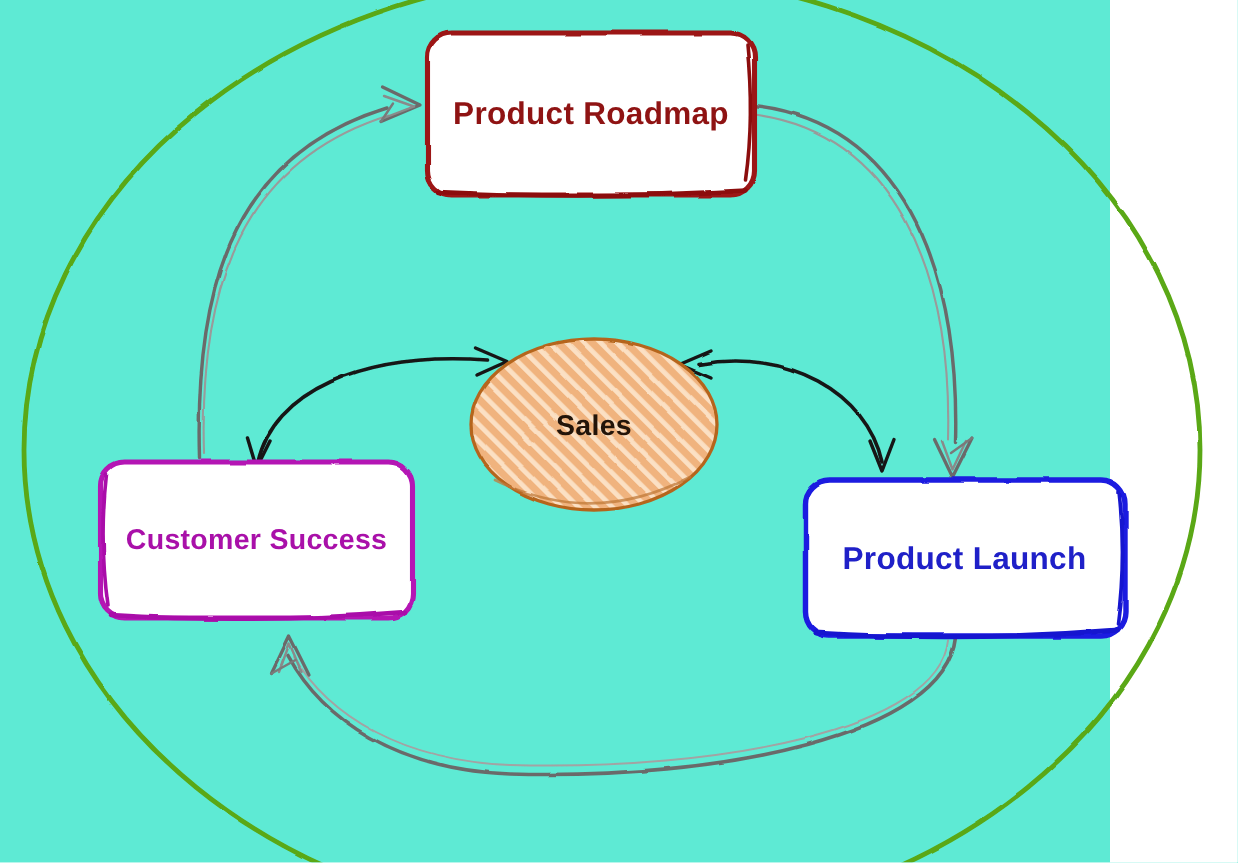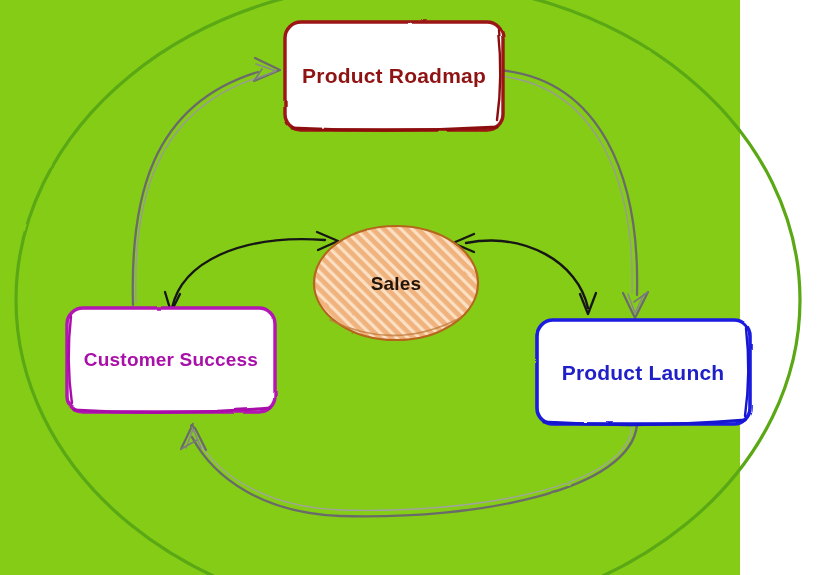--- a/index.html
+++ b/index.html
@@ -10,21 +10,21 @@
   body {
     width: 825px;
     height: 575px;
     overflow: hidden;
     font-family: "Liberation Sans", sans-serif;
   }
   #canvas-wrap {
     position: relative;
     width: 740px;
     height: 575px;
-    background: #84cc16;
+    background: #5eead4;
   }
   svg#diagram {
     position: absolute;
     top: 0;
     left: 0;
     width: 825px;
     height: 575px;
     display: block;
   }
   .node-label {

